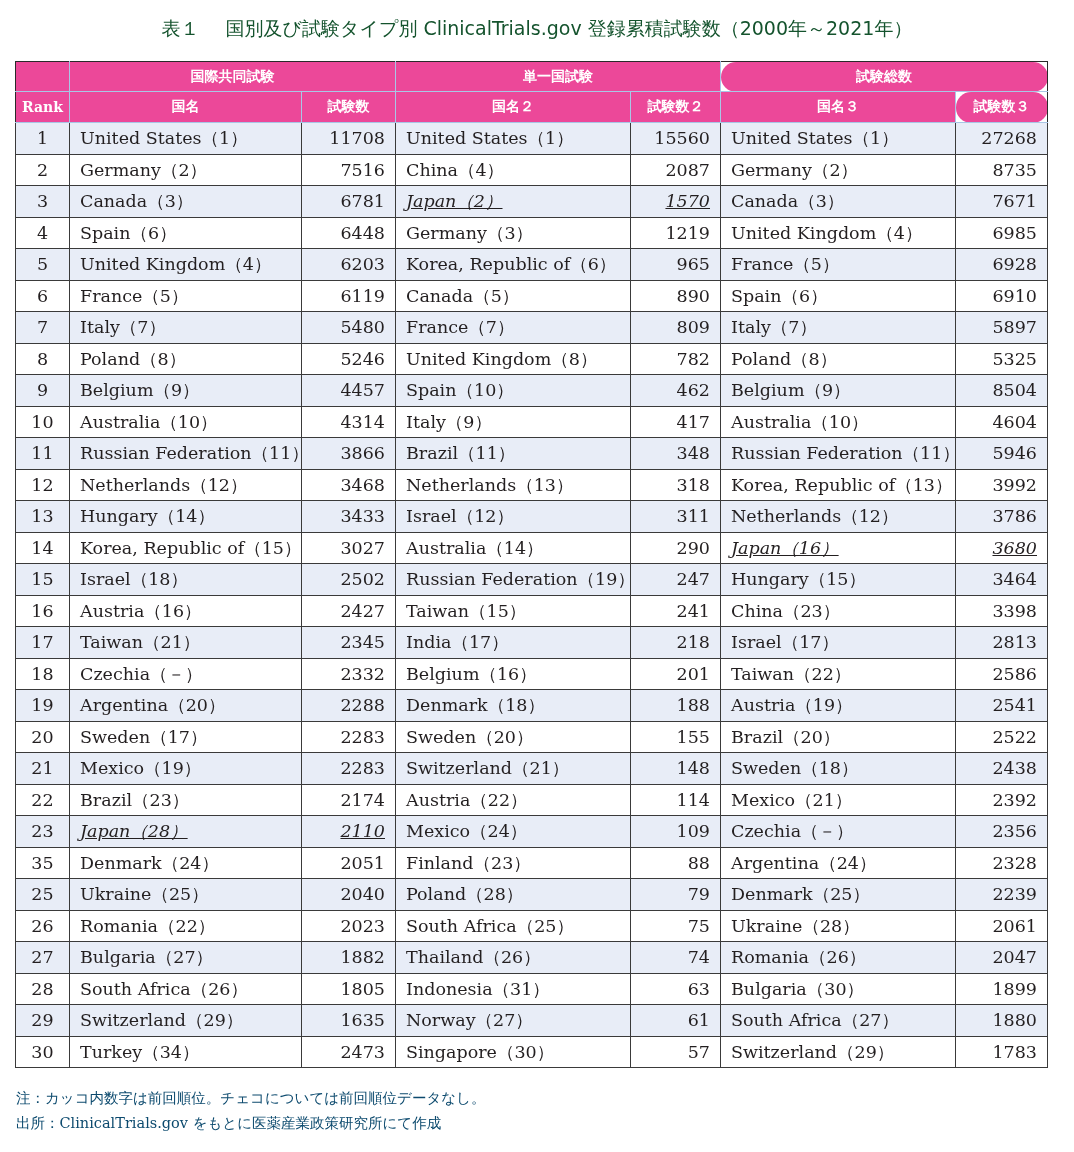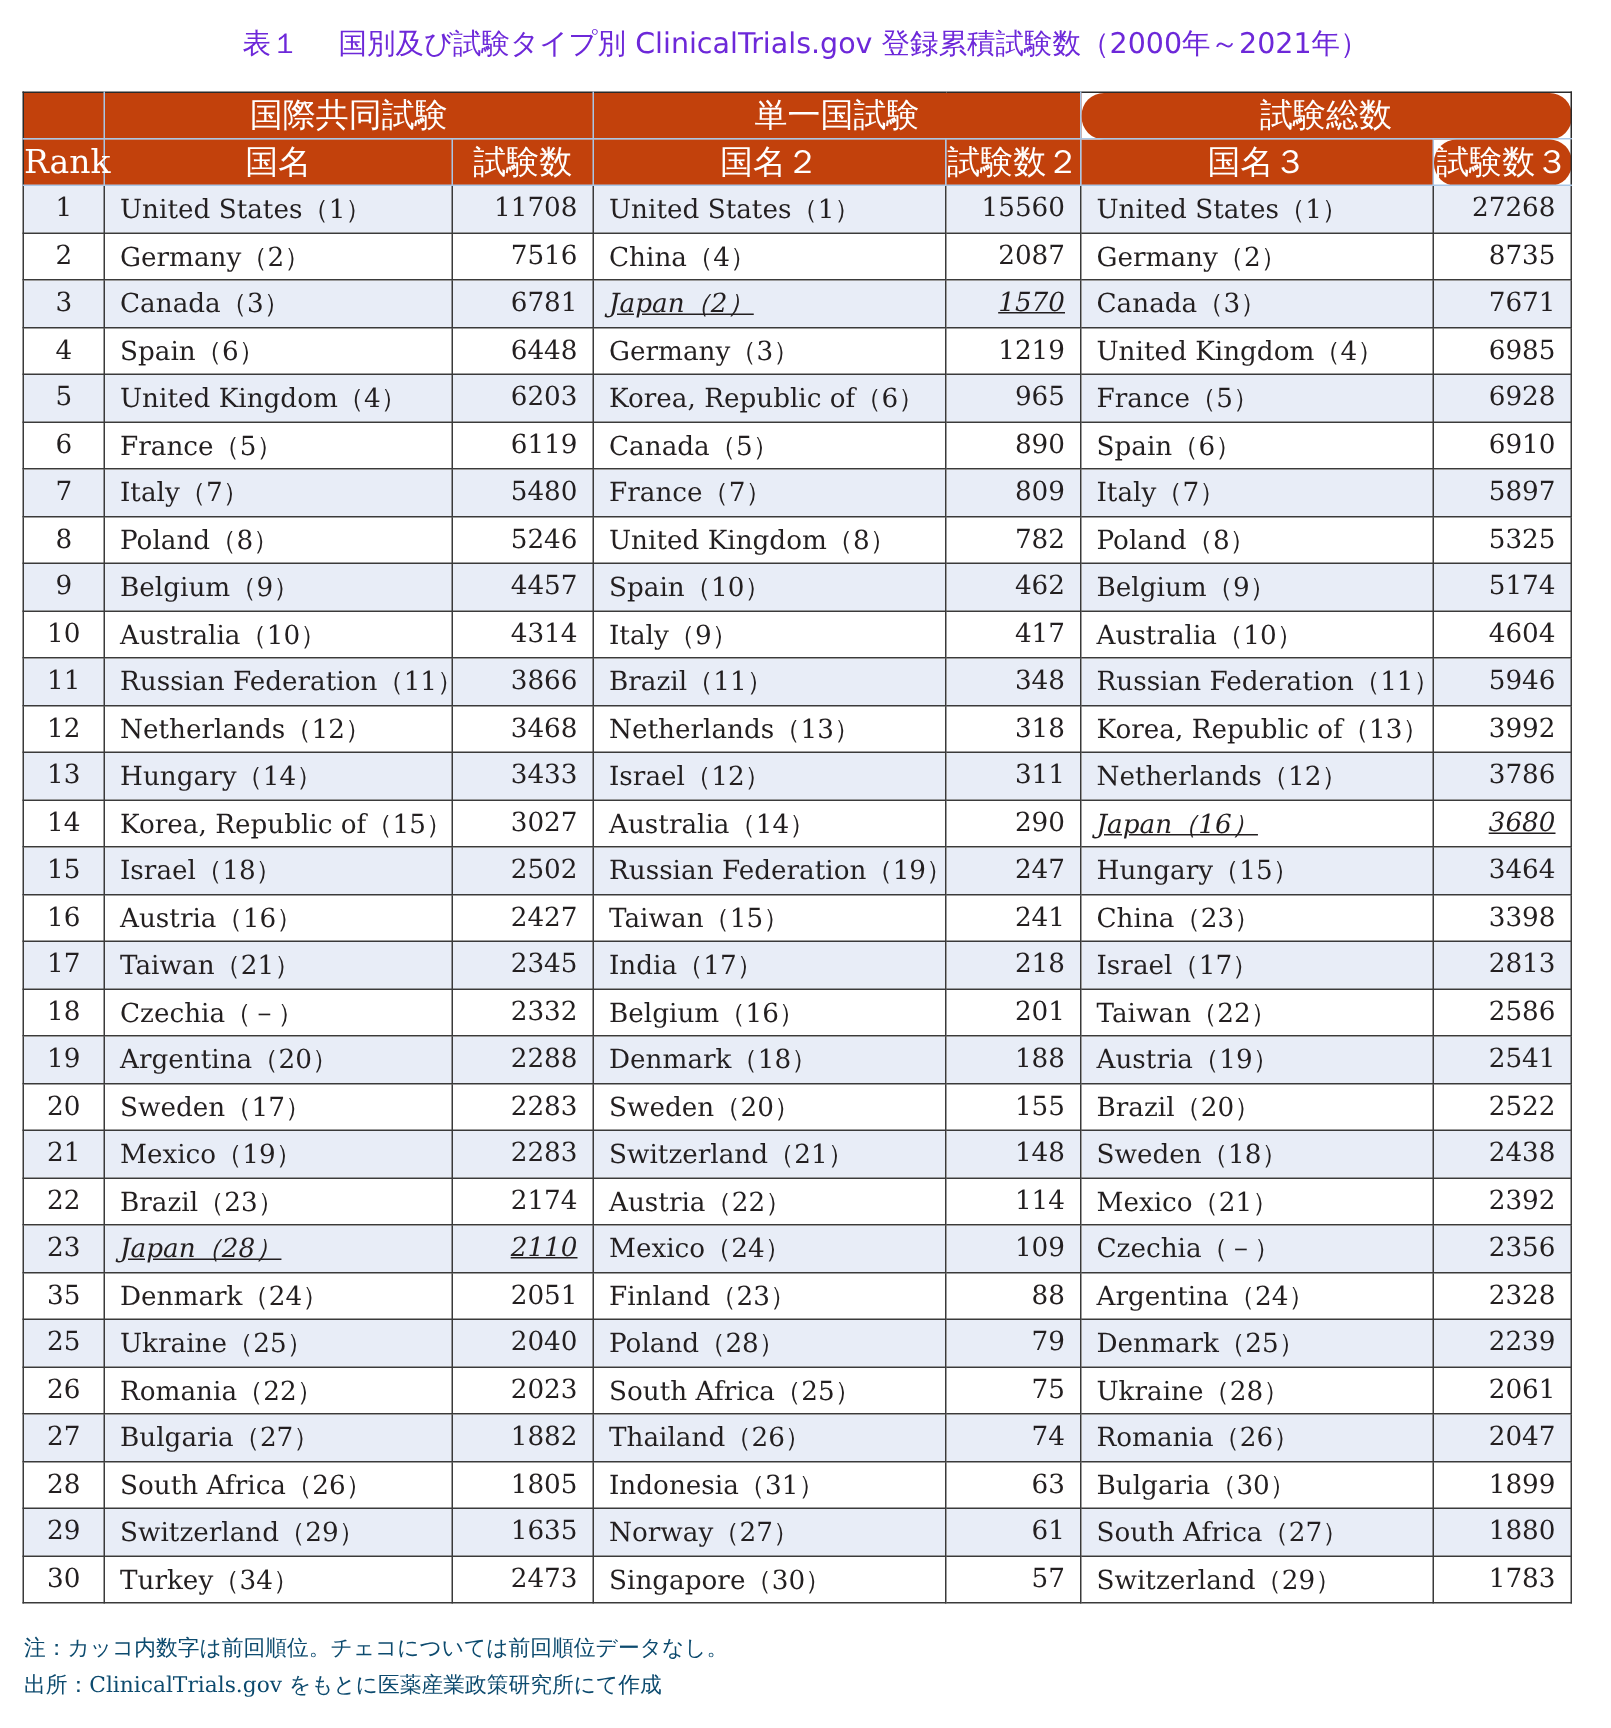--- a/index.html
+++ b/index.html
@@ -1,31 +1,31 @@
 <!DOCTYPE html>
 <html><head>
 <meta charset="utf-8">
 <style>
   html, body { margin: 0; padding: 0; background: #ffffff; }
   body { width: 1074px; height: 1152px; position: relative; overflow: hidden;
          font-family: "DejaVu Serif", "Liberation Serif", serif; color: #231f20; }
   .title { position: absolute; top: 16px; left: 0; width: 1074px; text-align: center;
            font-family: "DejaVu Sans", "Liberation Sans", sans-serif; font-size: 19px;
-           letter-spacing: 0px; color: #6d28d9; }
+           letter-spacing: 0px; color: #14532d; }
   .title .num { margin-right: 26px; }
   table.main { position: absolute; top: 61px; left: 15px; width: 1032px;
                border-collapse: collapse; table-layout: fixed; }
   table.main col.c-rank { width: 54px; }
   table.main col.c-a-name { width: 232px; }
   table.main col.c-a-count { width: 94px; }
   table.main col.c-b-name { width: 235px; }
   table.main col.c-b-count { width: 90px; }
   table.main col.c-c-name { width: 235px; }
   table.main col.c-c-count { width: 92px; }
-  th { background: #c2410c; color: #ffffff; font-weight: normal; font-size: 22px;
+  th { background: #ec4899; color: #ffffff; font-weight: bold; font-size: 14px;
        border: 1.5px solid #a9c6e6; padding: 0; text-align: center; height: 30px;
        font-family: "DejaVu Serif", "Liberation Serif", serif; }
   thead tr.group th { height: 29px; border-top: 1.5px solid #2a2a2a; }
   thead th.rank-h { border-left: 1.5px solid #2a2a2a; }
   thead th.last { border-right: 1.5px solid #2a2a2a; border-radius: 15px; }
   td { border: 1.3px solid #3a3a3a; height: 30.5px; padding: 0 10px; font-size: 17.5px;
        white-space: nowrap; overflow: hidden; }
   tbody tr:nth-child(odd) td { background: #e8edf7; }
   td.rank { text-align: center; padding: 0; }
   td.name { text-align: left; }
@@ -142,21 +142,21 @@
         <td class="name"><span>Poland（8）</span></td>
         <td class="count"><span>5325</span></td>
       </tr>
       <tr>
         <td class="rank"><span>9</span></td>
         <td class="name"><span>Belgium（9）</span></td>
         <td class="count"><span>4457</span></td>
         <td class="name"><span>Spain（10）</span></td>
         <td class="count"><span>462</span></td>
         <td class="name"><span>Belgium（9）</span></td>
-        <td class="count"><span>5174</span></td>
+        <td class="count"><span>8504</span></td>
       </tr>
       <tr>
         <td class="rank"><span>10</span></td>
         <td class="name"><span>Australia（10）</span></td>
         <td class="count"><span>4314</span></td>
         <td class="name"><span>Italy（9）</span></td>
         <td class="count"><span>417</span></td>
         <td class="name"><span>Australia（10）</span></td>
         <td class="count"><span>4604</span></td>
       </tr>

